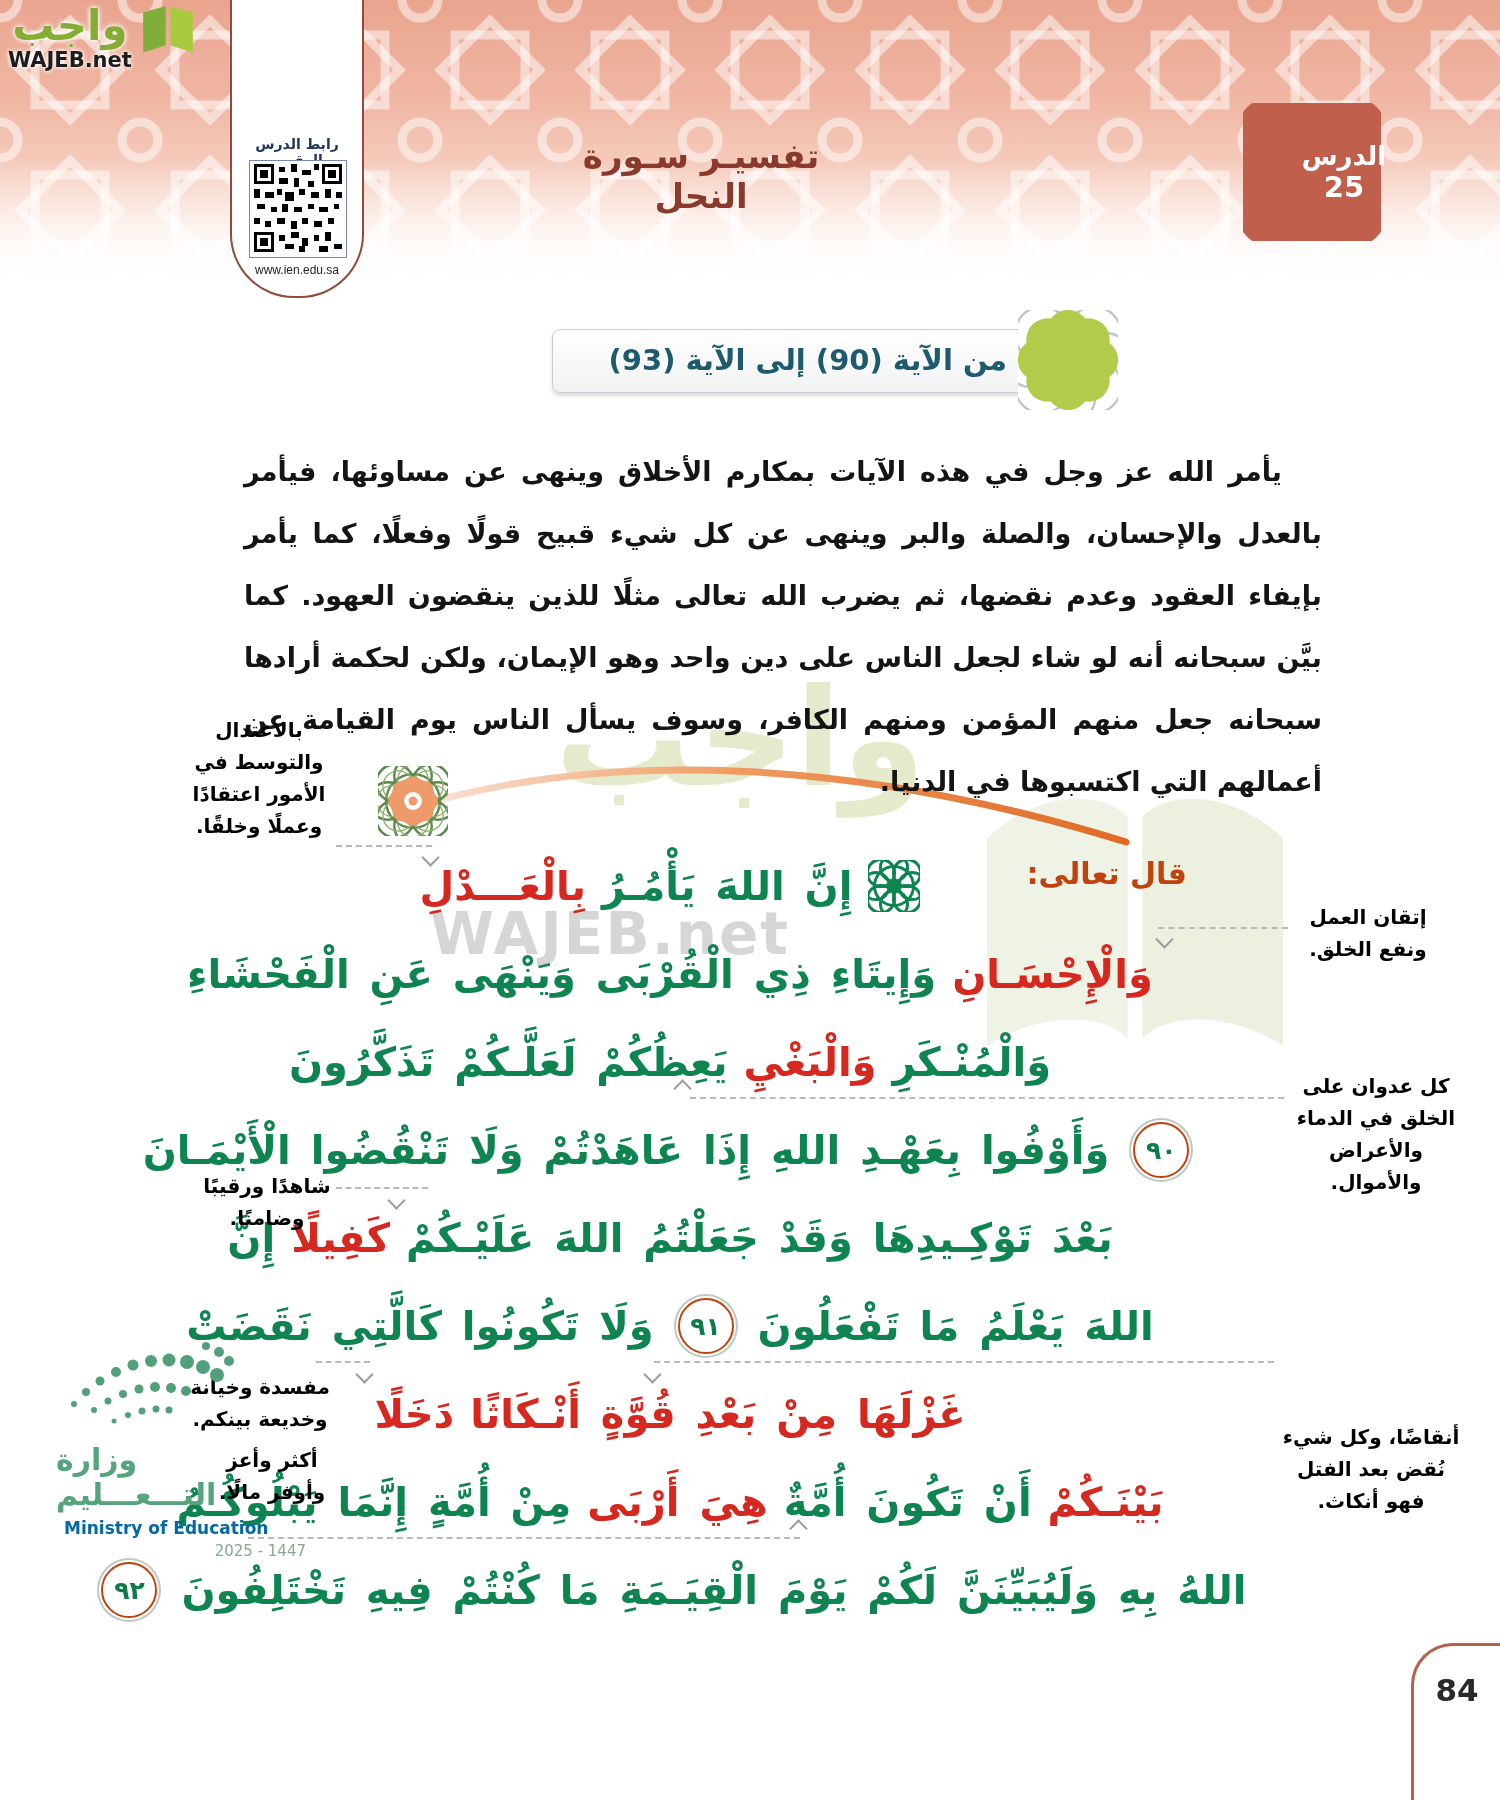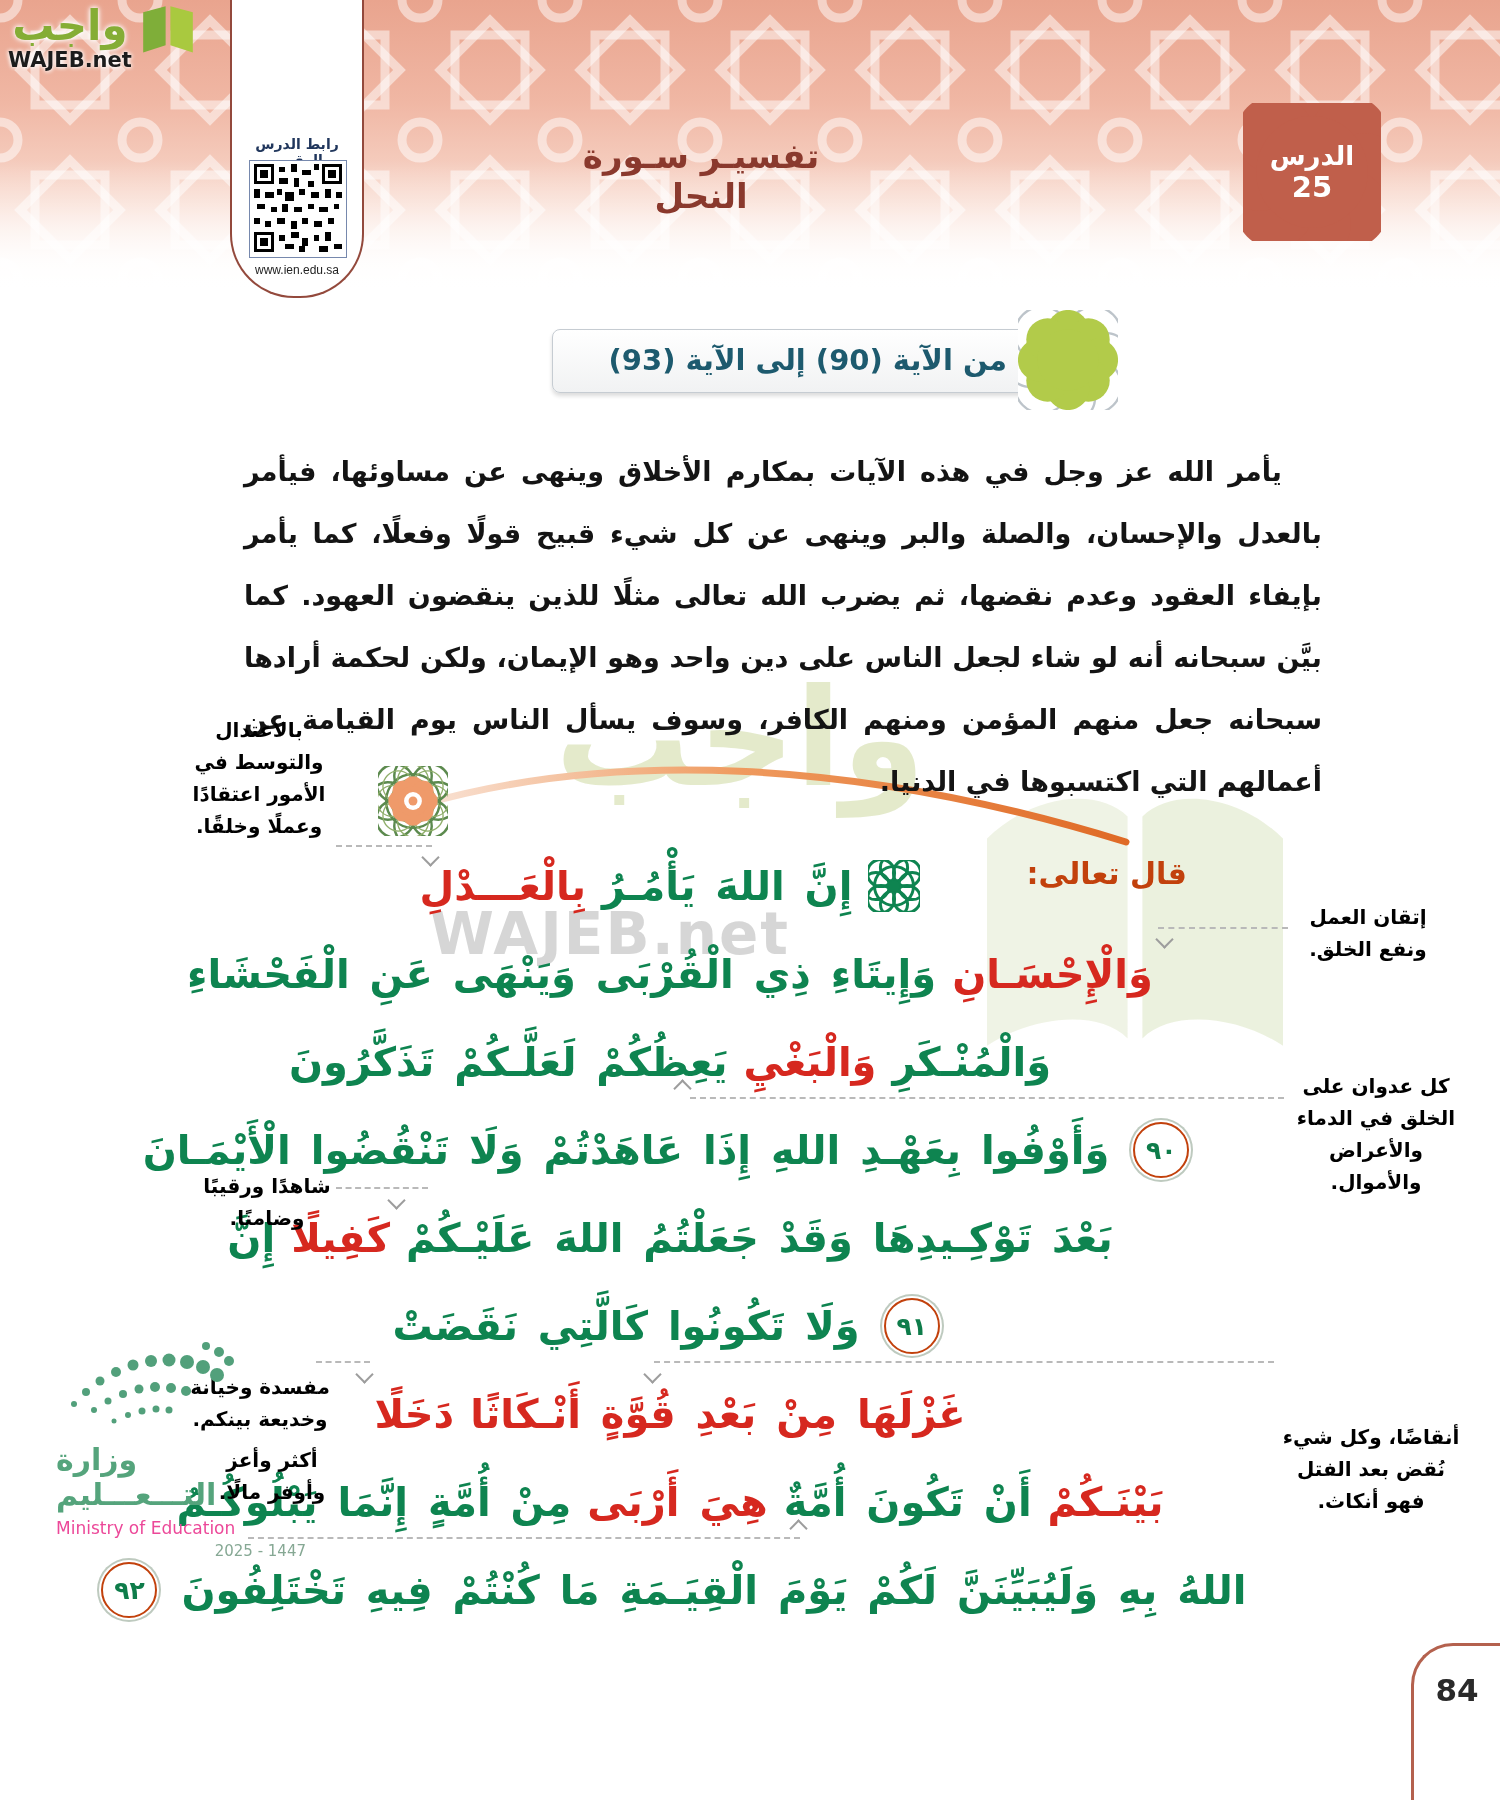--- a/index.html
+++ b/index.html
@@ -23,21 +23,21 @@
   .qr-label{position:absolute;top:136px;left:0;width:100%;font-size:14px;font-weight:bold;color:#20365c;direction:rtl;}
   .qr-box{position:absolute;top:160px;left:17px;width:96px;height:96px;border:1px solid #7688ad;background:#fff;}
   .qr-url{position:absolute;top:263px;left:0;width:100%;font-size:12px;color:#222;
     font-family:Liberation Sans, sans-serif;}
   
   .title{position:absolute;left:556px;top:136px;width:290px;text-align:center;font-size:34px;
     font-weight:bold;color:#8a392d;direction:rtl;z-index:5;}
   
   .badge{position:absolute;left:1243px;top:103px;width:138px;height:138px;z-index:5;}
   .badge-txt{position:absolute;left:0;top:0;width:100%;height:100%;display:flex;flex-direction:column;
-    align-items:center;justify-content:center;color:#fff;font-weight:bold;}
+    align-items:center;justify-content:center;color:#fff;font-weight:bold;padding-left:32px;}
   .badge-l1{font-size:26px;line-height:30px;}
   .badge-l2{font-size:29px;line-height:32px;}
   
   .section-pill{position:absolute;left:552px;top:329px;width:532px;height:62px;
     background:linear-gradient(180deg,#ffffff,#f1f2f3);border:1px solid #c6ccd2;
     border-radius:8px 26px 26px 8px;box-shadow:0 3px 4px rgba(0,0,0,.14);z-index:2;}
   .section-pill span{position:absolute;right:78px;top:0;line-height:60px;font-size:29px;font-weight:bold;
     color:#1d5a6e;direction:rtl;}
   .section-rosette{position:absolute;left:1018px;top:310px;z-index:3;}
   
@@ -88,21 +88,21 @@
   .a1{left:424px;top:851px;}
   .a2{left:1158px;top:933px;}
   .a3{left:676px;top:1082px;}
   .a4{left:390px;top:1194px;}
   .a5{left:358px;top:1368px;}
   .a6{left:646px;top:1368px;}
   .a7{left:792px;top:1522px;}
   
   .ministry{position:absolute;left:56px;top:1318px;z-index:3;width:250px;}
   .m-ar{font-size:30px;font-weight:bold;color:#55a47c;direction:rtl;text-align:left;margin-top:2px;}
-  .m-en{font-size:17px;color:#ec4899;margin-top:6px;font-weight:normal;}
+  .m-en{font-size:17px;color:#0369a1;margin-top:6px;font-weight:bold;margin-left:8px;}
   .m-years{font-size:15px;color:#86a894;margin-top:4px;text-align:right;}
   .page-badge{position:absolute;right:0;top:1643px;width:86px;height:160px;background:#fff;
     border:3px solid #b4614e;border-right:none;border-radius:42px 0 0 6px;z-index:5;}
   .page-num{position:absolute;top:26px;left:0;width:100%;text-align:center;font-size:31px;
     font-weight:bold;color:#2a2a2a;}
 </style>
 </head>
 <body>
 
 <svg width="0" height="0" style="position:absolute" aria-hidden="true">
@@ -277,20 +277,21 @@
     <div class="q-line">
       <span class="vnum">٩٠</span>
       <span class="g">وَأَوْفُوا بِعَهْـدِ اللهِ إِذَا عَاهَدْتُمْ وَلَا تَنْقُضُوا الْأَيْمَـانَ</span>
     </div>
     <div class="q-line">
       <span class="g">بَعْدَ تَوْكِـيدِهَا وَقَدْ جَعَلْتُمُ اللهَ عَلَيْـكُمْ</span>
       <span class="r">كَفِيلًا</span>
       <span class="g">إِنَّ</span>
     </div>
     <div class="q-line">
+      <span class="g">اللهَ يَعْلَمُ مَا تَفْعَلُونَ</span>
       <span class="vnum">٩١</span>
       <span class="g">وَلَا تَكُونُوا كَالَّتِي نَقَضَتْ</span>
     </div>
     <div class="q-line">
       <span class="r">غَزْلَهَا مِنْ بَعْدِ قُوَّةٍ أَنْـكَاثًا</span>
       <span class="r">دَخَلًا</span>
     </div>
     <div class="q-line">
       <span class="r">بَيْنَـكُمْ</span>
       <span class="g">أَنْ تَكُونَ أُمَّةٌ</span>

